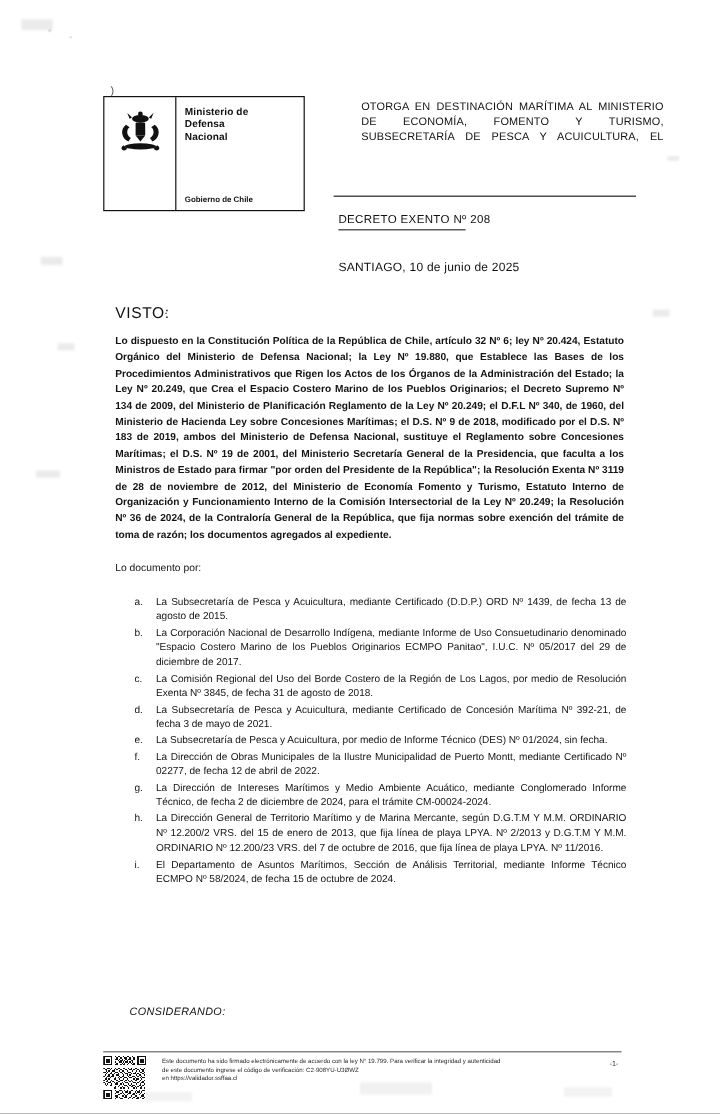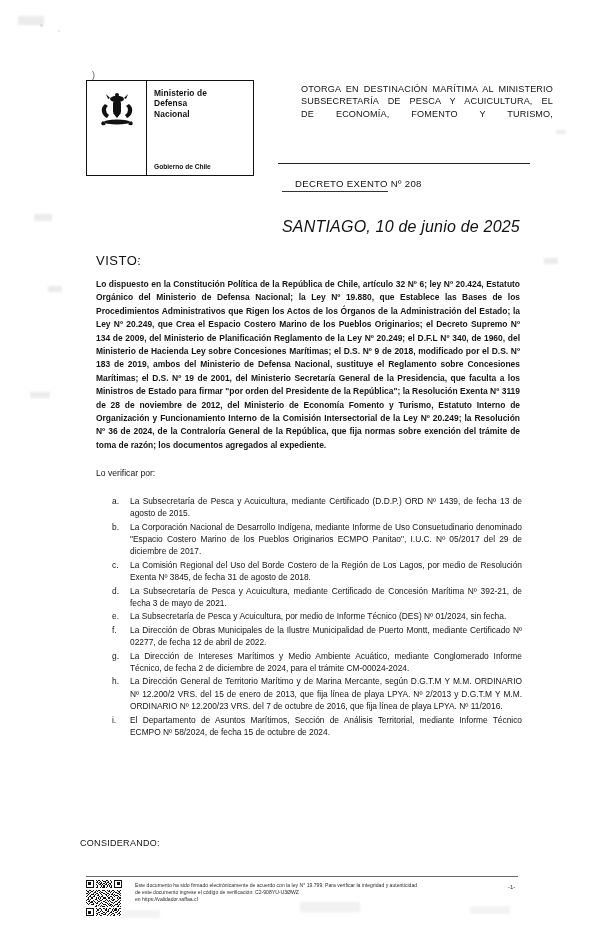--- a/index.html
+++ b/index.html
@@ -107,37 +107,35 @@
     border-top: 1px solid #222;
   }
 
   .decreto {
     position: absolute;
     left: 282px;
     top: 178px;
     font-size: 9.6px;
     letter-spacing: .3px;
     color: #111;
-    margin-left: 13px;
   }
   .decreto-underline {
     position: absolute;
     left: 282px;
     top: 191px;
     width: 106px;
     border-top: 1px solid #333;
   }
   .santiago {
     position: absolute;
     left: 282px;
     top: 218px;
-    font-size: 16px;
+    font-size: 10px;
     letter-spacing: .2px;
     color: #111;
-    font-style: italic;
   }
 
   
   .visto-label {
     position: absolute;
     left: 96px;
     top: 253px;
     font-size: 13px;
     letter-spacing: .5px;
     color: #111;
@@ -188,25 +186,26 @@
     flex: 0 0 18px;
     color: #141414;
   }
   .list-text {
     flex: 1;
     text-align: justify;
   }
 
   .considerando {
     position: absolute;
-    left: 80px;
+    left: 108px;
     top: 838px;
     font-size: 9px;
     letter-spacing: .3px;
     color: #111;
+    font-style: italic;
   }
 
   
   .footer-rule {
     position: absolute;
     left: 86px;
     top: 876px;
     width: 432px;
     border-top: 1px solid #6a6a6a;
   }
@@ -276,34 +275,34 @@
         <div class="logo-ministry">Ministerio de</div>
         <div class="logo-ministry">Defensa</div>
         <div class="logo-ministry">Nacional</div>
       </div>
       <div class="logo-gov">Gobierno de Chile</div>
     </div>
   </div>
 
   <div class="title-block">
     <div>OTORGA EN DESTINACIÓN MARÍTIMA AL MINISTERIO</div>
+    <div>DE ECONOMÍA, FOMENTO Y TURISMO,</div>
     <div>SUBSECRETARÍA DE PESCA Y ACUICULTURA, EL</div>
-    <div>DE ECONOMÍA, FOMENTO Y TURISMO,</div>
   </div>
   <div class="title-rule"></div>
 
   <div class="decreto">DECRETO EXENTO Nº 208</div>
   <div class="decreto-underline"></div>
   <div class="santiago">SANTIAGO, 10 de junio de 2025</div>
 
   <div class="visto-label">VISTO:</div>
   <div class="visto-dot">.</div>
   <div class="visto-body">Lo dispuesto en la Constitución Política de la República de Chile, artículo 32 Nº 6; ley Nº 20.424, Estatuto Orgánico del Ministerio de Defensa Nacional; la Ley Nº 19.880, que Establece las Bases de los Procedimientos Administrativos que Rigen los Actos de los Órganos de la Administración del Estado; la Ley Nº 20.249, que Crea el Espacio Costero Marino de los Pueblos Originarios; el Decreto Supremo Nº 134 de 2009, del Ministerio de Planificación Reglamento de la Ley Nº 20.249; el D.F.L Nº 340, de 1960, del Ministerio de Hacienda Ley sobre Concesiones Marítimas; el D.S. Nº 9 de 2018, modificado por el D.S. Nº 183 de 2019, ambos del Ministerio de Defensa Nacional, sustituye el Reglamento sobre Concesiones Marítimas; el D.S. Nº 19 de 2001, del Ministerio Secretaría General de la Presidencia, que faculta a los Ministros de Estado para firmar "por orden del Presidente de la República"; la Resolución Exenta Nº 3119 de 28 de noviembre de 2012, del Ministerio de Economía Fomento y Turismo, Estatuto Interno de Organización y Funcionamiento Interno de la Comisión Intersectorial de la Ley Nº 20.249; la Resolución Nº 36 de 2024, de la Contraloría General de la República, que fija normas sobre exención del trámite de toma de razón; los documentos agregados al expediente.</div>
 
-  <div class="informado">Lo verificar por:</div>
+  <div class="informado">Lo documento por:</div>
 
   <div class="list-wrap">
     <div class="list-item">
       <div class="list-marker">a.</div>
       <div class="list-text">La Subsecretaría de Pesca y Acuicultura, mediante Certificado (D.D.P.) ORD Nº 1439, de fecha 13 de agosto de 2015.</div>
     </div>
     <div class="list-item">
       <div class="list-marker">b.</div>
       <div class="list-text">La Corporación Nacional de Desarrollo Indígena, mediante Informe de Uso Consuetudinario denominado "Espacio Costero Marino de los Pueblos Originarios ECMPO Panitao", I.U.C. Nº 05/2017 del 29 de diciembre de 2017.</div>
     </div>

